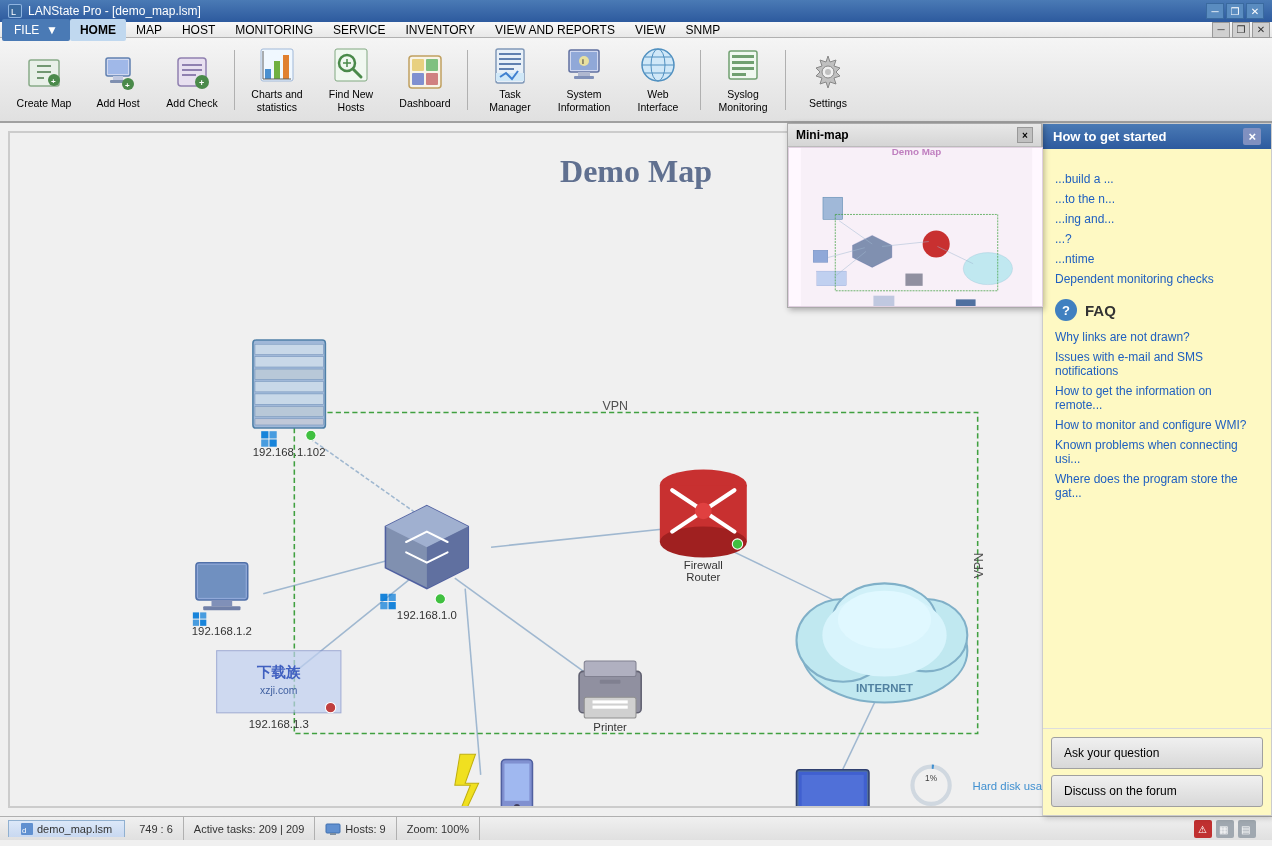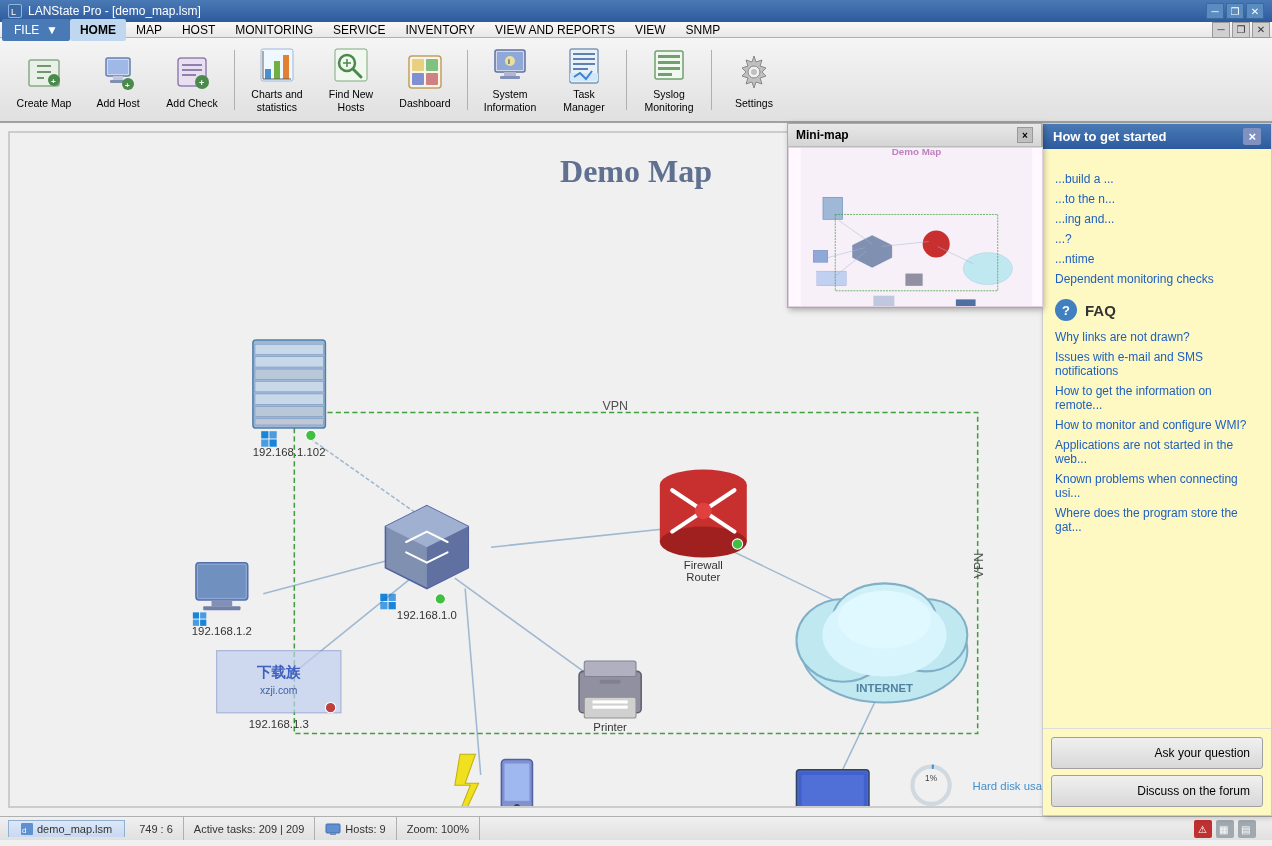--- a/index.html
+++ b/index.html
@@ -202,21 +202,21 @@
       padding: 8px;
       border-top: 1px solid #ddd;
       display: flex;
       flex-direction: column;
       gap: 6px;
     }
     .help-footer-btn {
       background: linear-gradient(to bottom, #f0f0f0, #d8d8d8);
       border: 1px solid #a0a0a0;
       padding: 8px 12px;
-      text-align: right;
+      text-align: left;
       cursor: pointer;
       font-size: 12px;
       border-radius: 3px;
     }
 
     
     .status-bar {
       height: 24px;
       background: linear-gradient(to bottom, #f0f0f0, #e0e0e0);
       border-top: 1px solid #b0b0b0;
@@ -371,46 +371,58 @@
       </svg>
     </div>
     <span>Dashboard</span>
   </div>
 
   <div class="toolbar-separator"></div>
 
   <div class="toolbar-btn">
     <div class="tb-icon">
       <svg width="40" height="40" viewBox="0 0 40 40">
-        <rect x="5" y="5" width="30" height="22" rx="2" fill="#d0d8f0" stroke="#6070a0" stroke-width="1.5"></rect>
-        <rect x="7" y="7" width="26" height="18" fill="#90a8d8"></rect>
-        <rect x="14" y="27" width="12" height="4" fill="#b0b8d0"></rect>
-        <rect x="10" y="31" width="20" height="3" rx="1" fill="#8090b8"></rect>
-        <circle cx="20" cy="16" r="5" fill="#e8e0a0"></circle>
-        <text x="18" y="19" fill="#404040" font-size="7" font-weight="bold">i</text>
-      </svg>
-    </div>
-    <span>System Information</span>
-  </div>
-
-  <div class="toolbar-btn">
-    <div class="tb-icon">
-      <svg width="40" height="40" viewBox="0 0 40 40">
         <rect x="6" y="4" width="28" height="34" rx="2" fill="#e8f0f8" stroke="#8098b8" stroke-width="1.5"></rect>
         <rect x="9" y="8" width="22" height="2" fill="#6080b0"></rect>
         <rect x="9" y="13" width="22" height="2" fill="#6080b0"></rect>
         <rect x="9" y="18" width="22" height="2" fill="#6080b0"></rect>
         <rect x="9" y="23" width="15" height="2" fill="#6080b0"></rect>
         <rect x="6" y="28" width="28" height="8" rx="0" fill="#d0e8f8"></rect>
         <path d="M10 32 L16 28 L22 34 L28 26" stroke="#4080d0" stroke-width="2" fill="none"></path>
       </svg>
     </div>
     <span>Task Manager</span>
   </div>
 
+  <div class="toolbar-btn">
+    <div class="tb-icon">
+      <svg width="40" height="40" viewBox="0 0 40 40">
+        <rect x="5" y="5" width="30" height="22" rx="2" fill="#d0d8f0" stroke="#6070a0" stroke-width="1.5"></rect>
+        <rect x="7" y="7" width="26" height="18" fill="#90a8d8"></rect>
+        <rect x="14" y="27" width="12" height="4" fill="#b0b8d0"></rect>
+        <rect x="10" y="31" width="20" height="3" rx="1" fill="#8090b8"></rect>
+        <circle cx="20" cy="16" r="5" fill="#e8e0a0"></circle>
+        <text x="18" y="19" fill="#404040" font-size="7" font-weight="bold">i</text>
+      </svg>
+    </div>
+    <span>System Information</span>
+  </div>
+
+  <div class="toolbar-btn">
+    <div class="tb-icon">
+      <svg width="40" height="40" viewBox="0 0 40 40">
+        <circle cx="20" cy="20" r="16" fill="#d0e8f8" stroke="#5090c0" stroke-width="1.5"></circle>
+        <ellipse cx="20" cy="20" rx="7" ry="16" fill="none" stroke="#5090c0" stroke-width="1"></ellipse>
+        <line x1="4" y1="20" x2="36" y2="20" stroke="#5090c0" stroke-width="1"></line>
+        <line x1="7" y1="12" x2="33" y2="12" stroke="#5090c0" stroke-width="1"></line>
+        <line x1="7" y1="28" x2="33" y2="28" stroke="#5090c0" stroke-width="1"></line>
+      </svg>
+    </div>
+    <span>Web Interface</span>
+  </div>
 
   <div class="toolbar-separator"></div>
 
 
   <div class="toolbar-btn">
     <div class="tb-icon">
       <svg width="40" height="40" viewBox="0 0 40 40">
         <rect x="6" y="6" width="28" height="28" rx="2" fill="#f0f8f0" stroke="#70a070" stroke-width="1.5"></rect>
         <rect x="9" y="10" width="22" height="3" fill="#70a070"></rect>
         <rect x="9" y="16" width="22" height="3" fill="#70a070"></rect>
@@ -634,21 +646,20 @@
 
       <div class="faq-header">
         <div class="faq-icon">?</div>
         <span>FAQ</span>
       </div>
 
       <a class="help-link">Why links are not drawn?</a>
       <a class="help-link">Issues with e-mail and SMS notifications</a>
       <a class="help-link">How to get the information on remote...</a>
       <a class="help-link">How to monitor and configure WMI?</a>
-      <a class="help-link">Applications are not started in the web...</a>
       <a class="help-link">Known problems when connecting usi...</a>
       <a class="help-link">Where does the program store the gat...</a>
     </div>
     <div class="help-footer">
       <button class="help-footer-btn">Ask your question</button>
       <button class="help-footer-btn">Discuss on the forum</button>
     </div>
   </div>
 
   <div class="mini-map-container" style="top:0;right:230px;">

